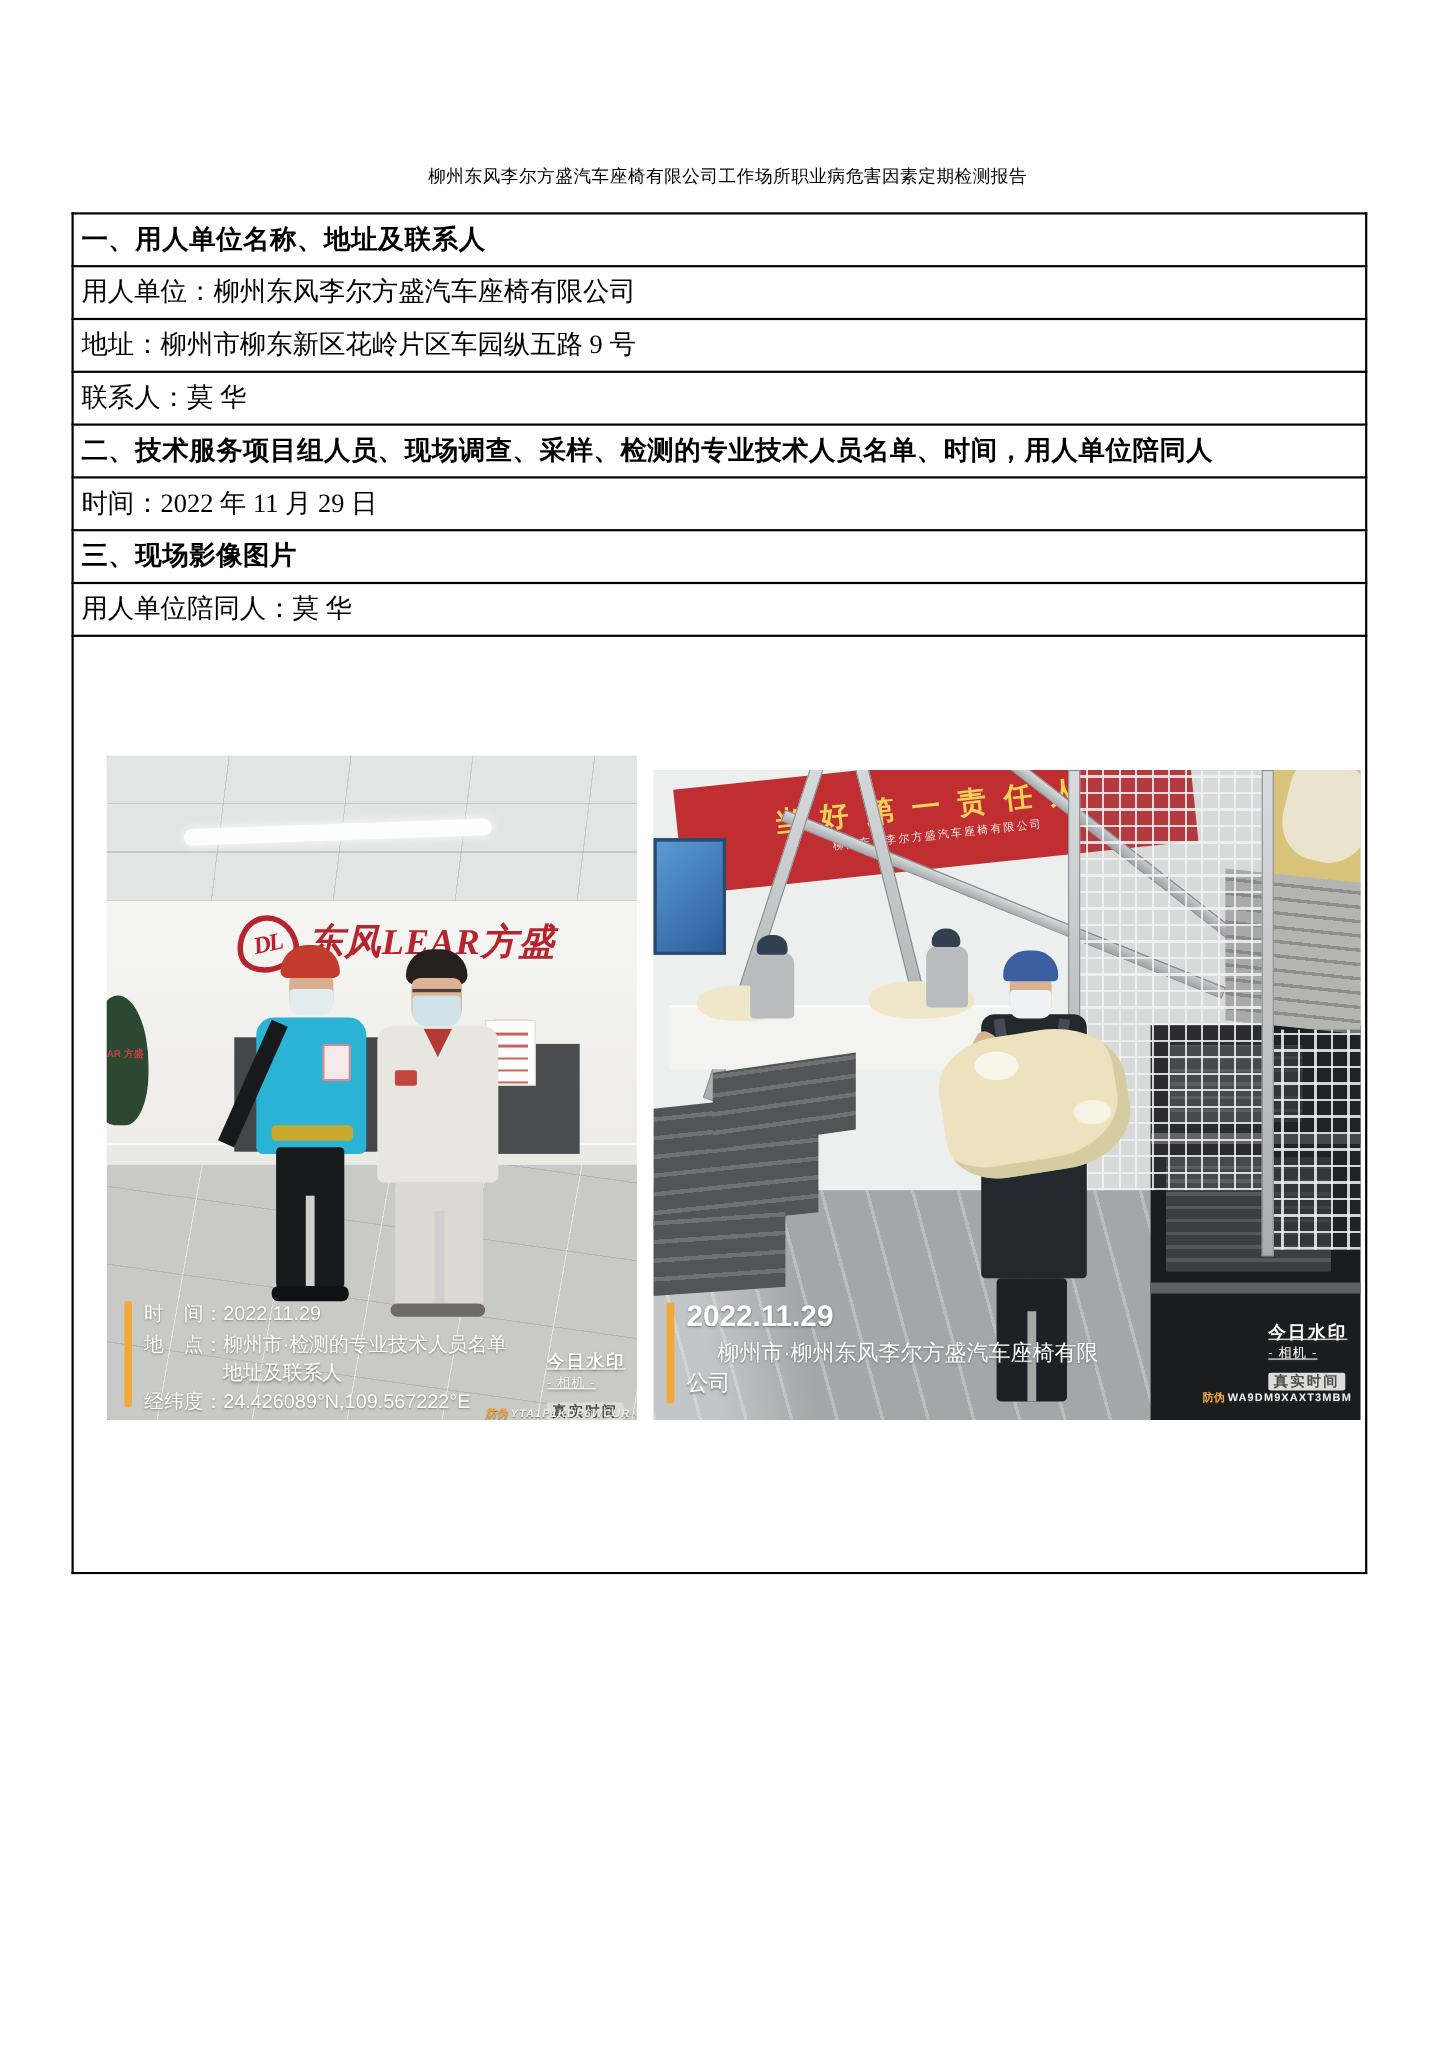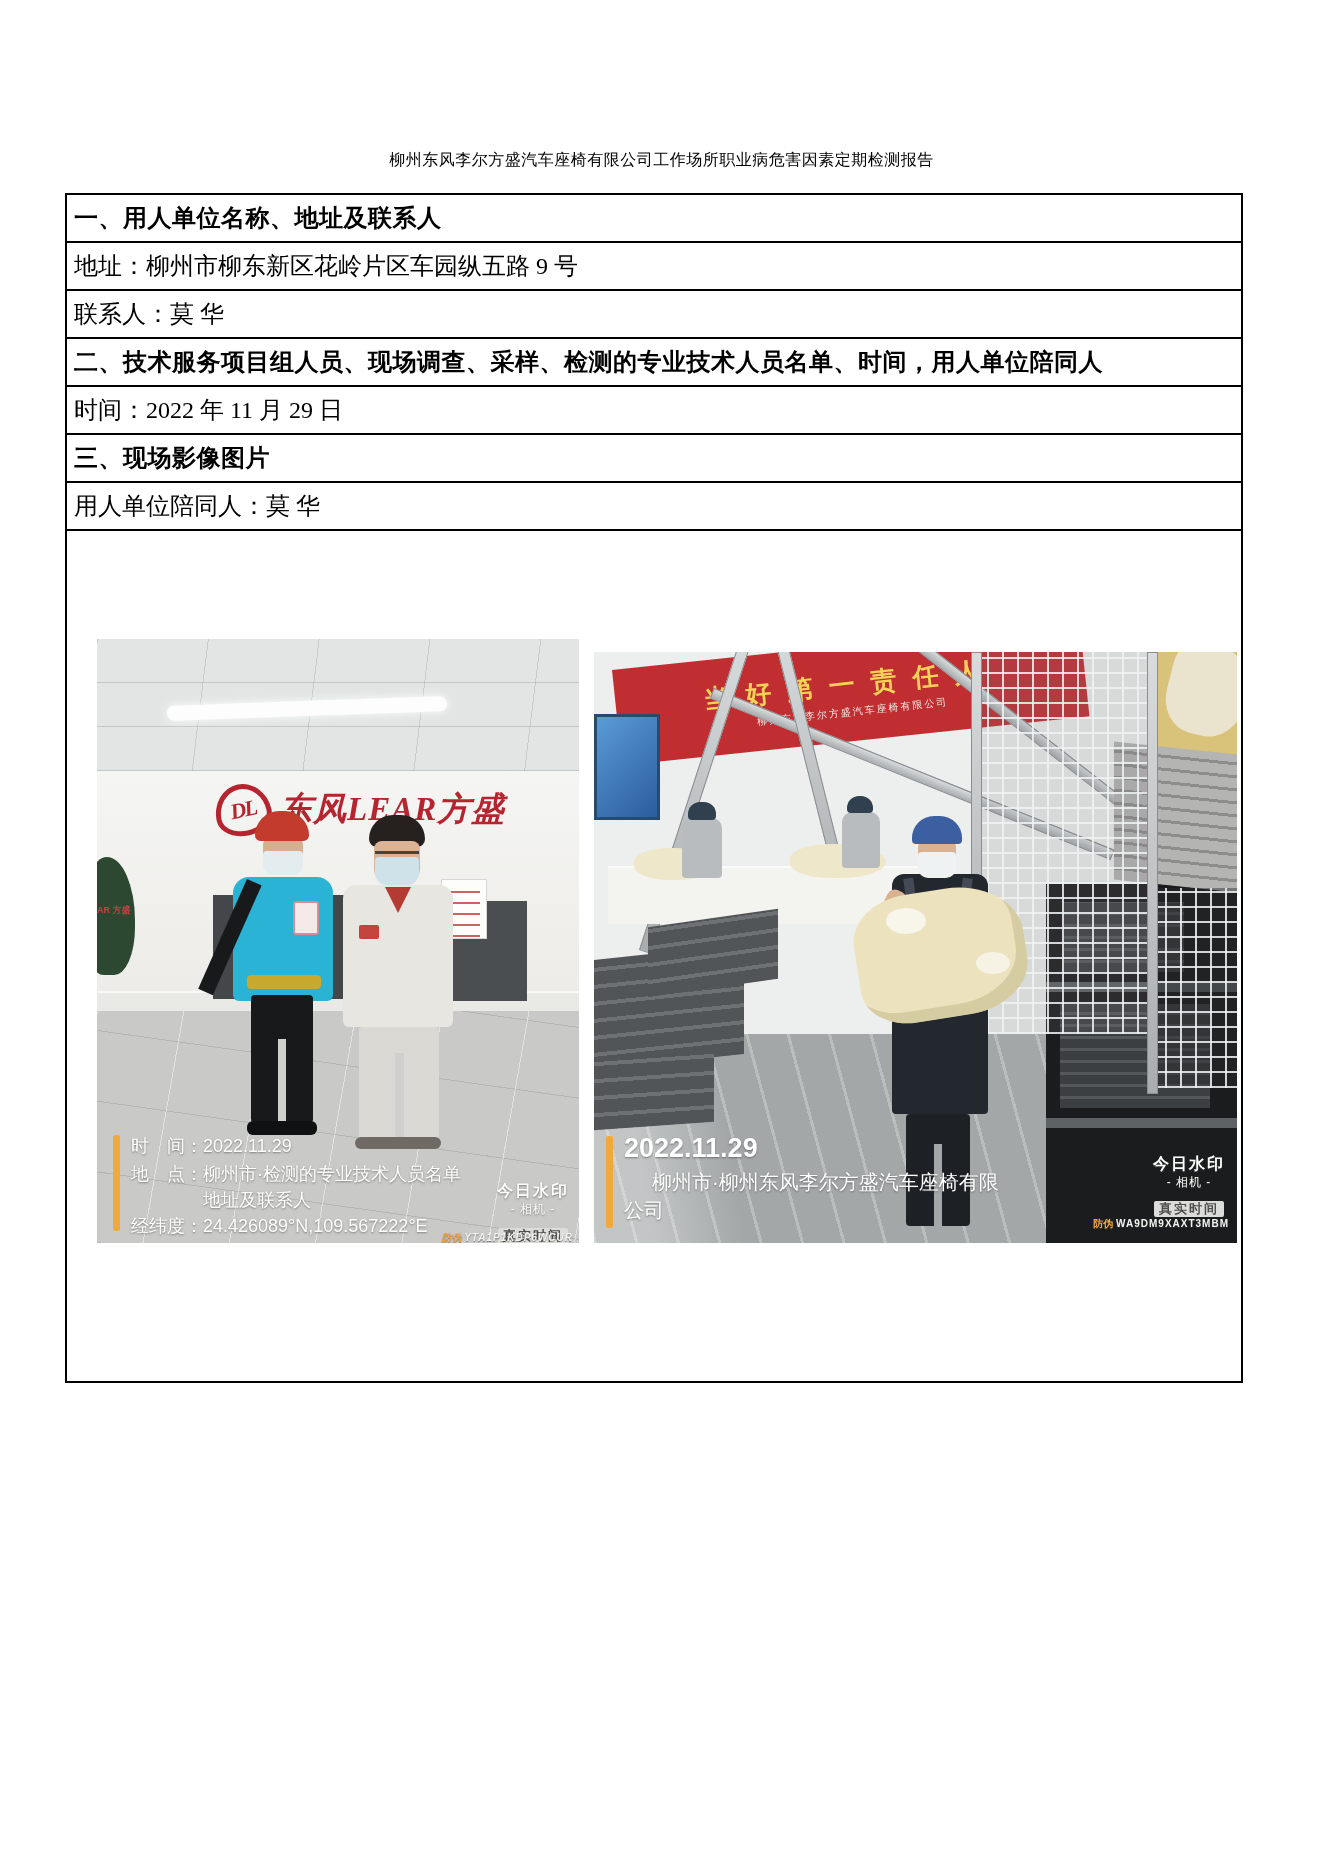--- a/index.html
+++ b/index.html
@@ -65,22 +65,22 @@
   .pb-collar{left:288px;top:248px;width:26px;height:26px;background:#b43a34;clip-path:polygon(0 0,100% 0,50% 100%);}
   .pb-pocket{left:262px;top:286px;width:20px;height:14px;background:#c4433c;border-radius:2px;}
   .pb-pants{left:262px;top:388px;width:80px;height:112px;background:#dbd9d4;border-radius:4px;}
   .pb-gap{left:298px;top:414px;width:9px;height:86px;background:#cfd0ce;}
   .pb-shoes{left:258px;top:498px;width:86px;height:12px;background:#6f6a64;border-radius:6px;}
   
   .wm-bar{width:7px;background:#f2a93b;border-radius:2px;}
   .wm-text{color:#ffffff;font-family:"Liberation Sans","DejaVu Sans",sans-serif;
            text-shadow:0 1px 2px rgba(60,60,60,.55);white-space:nowrap;}
   .wmL-line{font-size:18px;font-weight:500;}
-  .stamp{color:#fdfdfb;font-family:"Liberation Sans","DejaVu Sans",sans-serif;text-align:center;
-         text-shadow:0 1px 2px rgba(70,70,70,.6);}
+  .stamp{color:#fdfdfb;font-family:"Liberation Sans","DejaVu Sans",sans-serif;
+         text-shadow:0 1px 2px rgba(70,70,70,.6);text-decoration:underline;}
   .stamp .s1{font-size:16px;font-weight:bold;letter-spacing:2px;}
   .stamp .s2{font-size:12px;letter-spacing:1px;margin-top:1px;}
   .stamp .badge{display:inline-block;margin-top:3px;background:#dcdcda;color:#4e4e4c;font-weight:bold;
                 font-size:13px;padding:0 5px;border-radius:2px;letter-spacing:2px;text-shadow:none;}
   .code-line{font-family:"Liberation Sans","DejaVu Sans",sans-serif;font-size:10px;white-space:nowrap;
              text-shadow:0 1px 1px rgba(60,60,60,.6);}
   .code-line .cl{color:#f2a93b;font-weight:bold;}
   .code-line .cv{color:#f2f2f0;font-weight:bold;letter-spacing:1px;}
 
   
@@ -140,20 +140,23 @@
 <div class="page">
 
   <div class="doc-title">柳州东风李尔方盛汽车座椅有限公司工作场所职业病危害因素定期检测报告</div>
 
   <table class="report">
     <tbody>
       <tr class="r">
         <td class="hdr">一、用人单位名称、地址及联系人</td>
         </tr>
       <tr class="r">
+        <td>用人单位：柳州东风李尔方盛汽车座椅有限公司</td>
+        </tr>
+      <tr class="r">
         <td>地址：柳州市柳东新区花岭片区车园纵五路 9 号</td>
         </tr>
       <tr class="r">
         <td>联系人：莫  华</td>
         </tr>
       <tr class="r">
         <td class="hdr">二、技术服务项目组人员、现场调查、采样、检测的专业技术人员名单、时间，用人单位陪同人</td>
         </tr>
       <tr class="r">
         <td>时间：2022 年 11 月 29 日</td>

